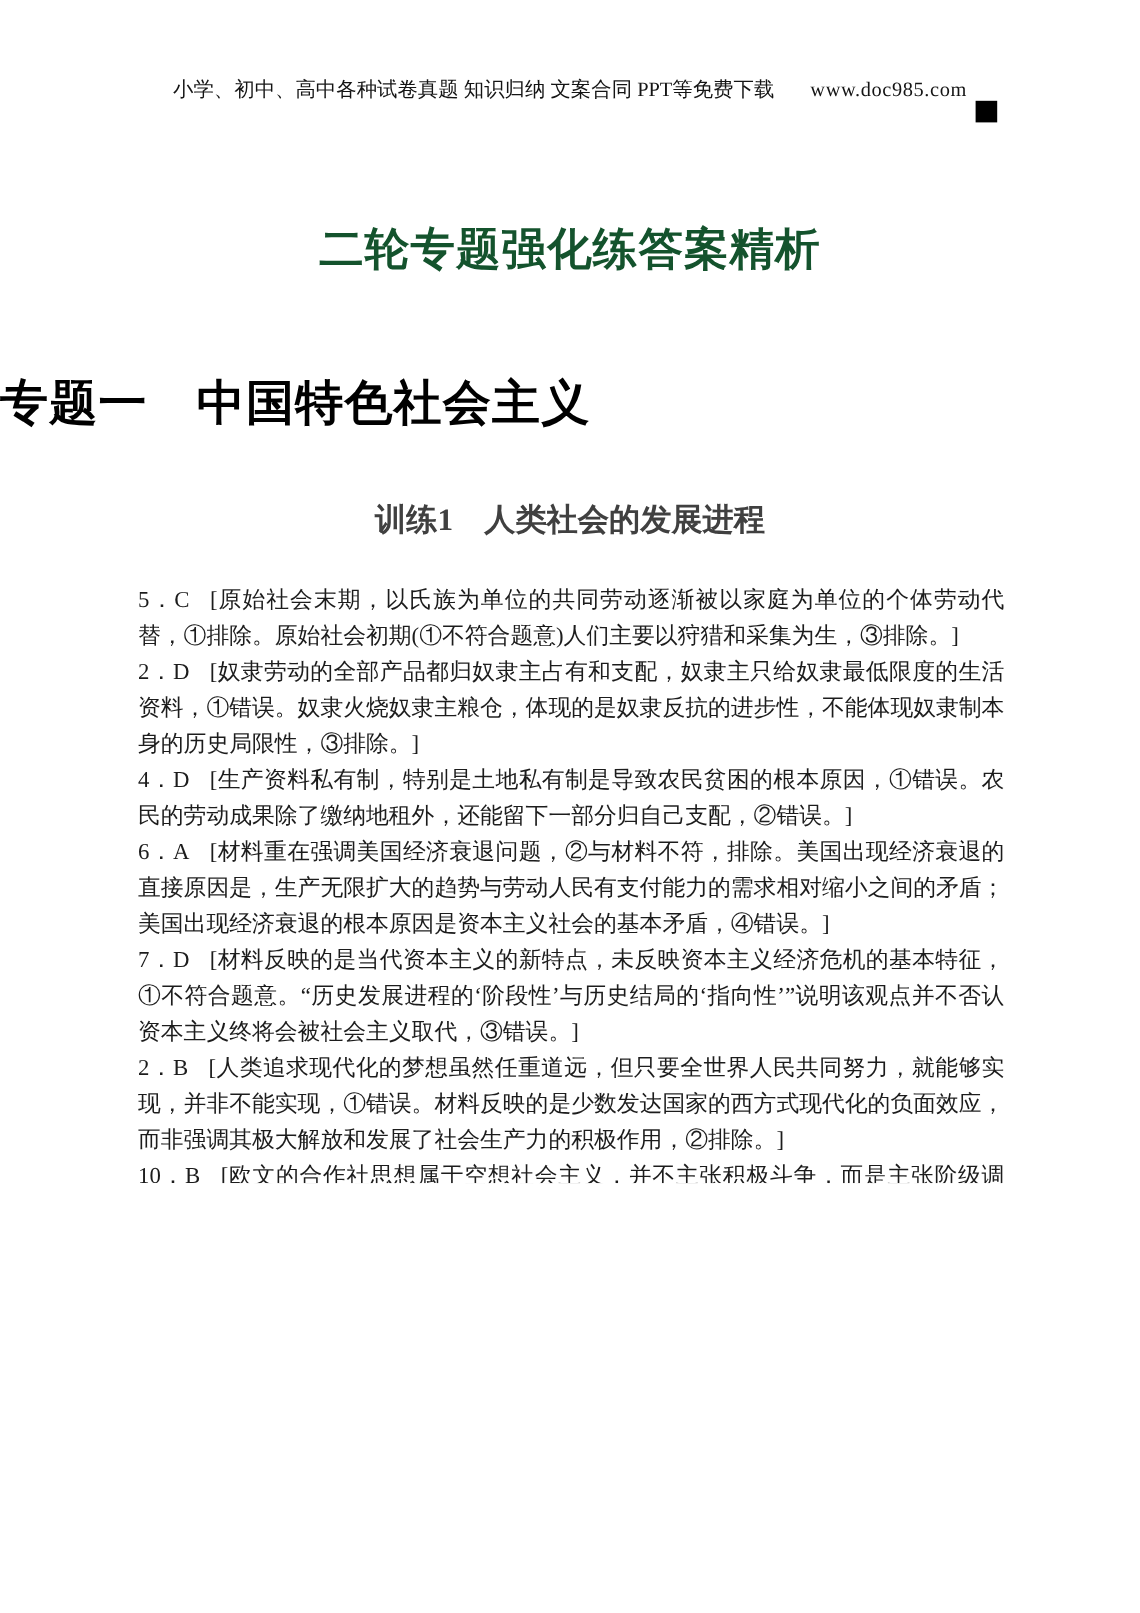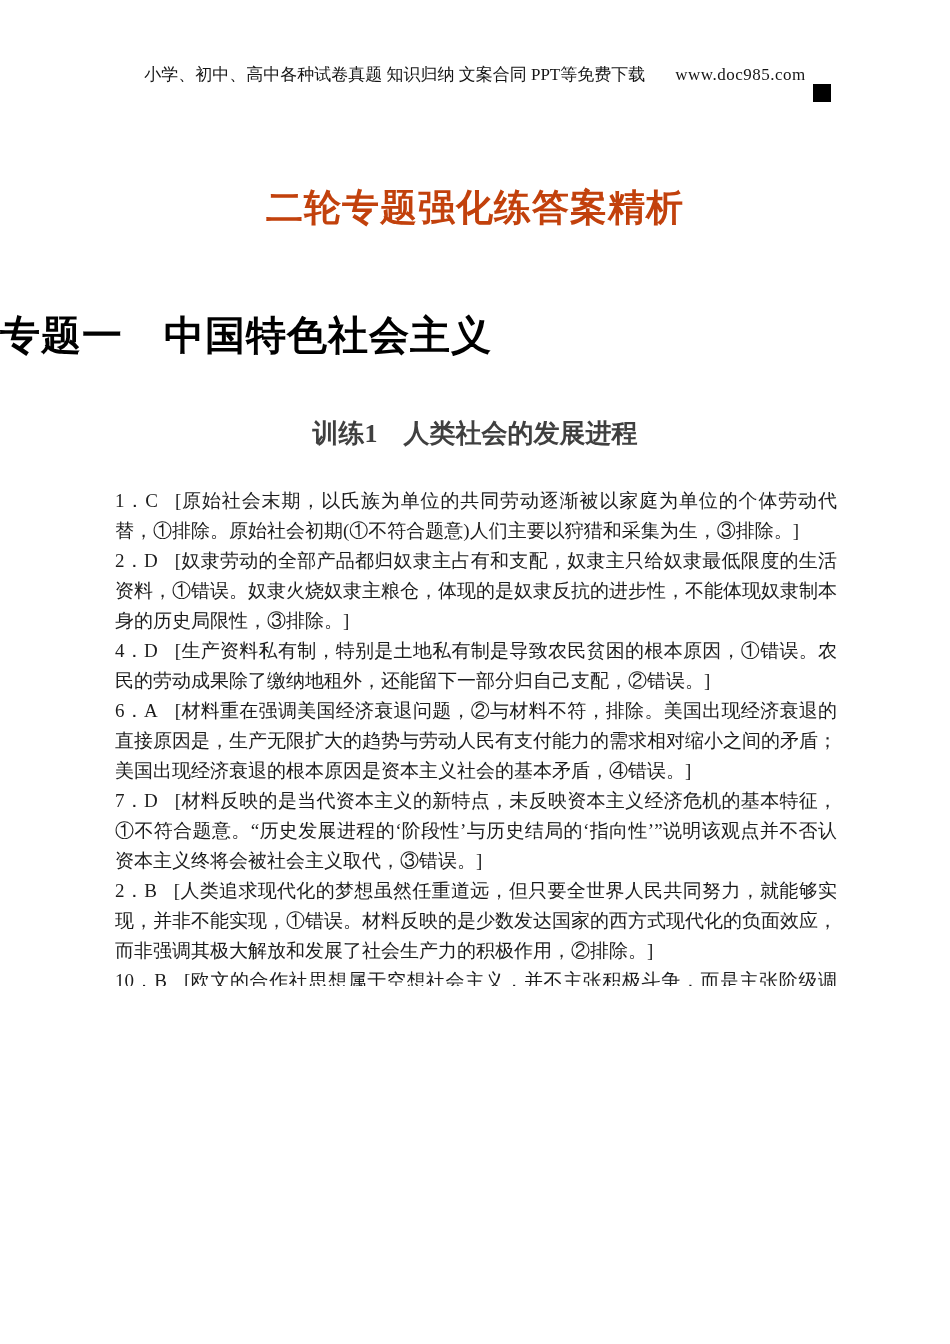--- a/index.html
+++ b/index.html
@@ -40,21 +40,21 @@
   }
   .title-main {
     position: absolute;
     top: 183px;
     left: 0;
     width: 100%;
     text-align: center;
     font-size: 37px;
     font-weight: 700;
     letter-spacing: 1px;
-    color: #c2410c;
+    color: #14532d;
   }
   .title-topic {
     position: absolute;
     top: 308px;
     left: 0;
     width: 100%;
     font-size: 40px;
     font-weight: 700;
     letter-spacing: 1px;
     color: #000000;
@@ -99,21 +99,21 @@
 
   <div class="corner-mark"></div>
 
   <div class="title-main">二轮专题强化练答案精析</div>
 
   <div class="title-topic">专题一　中国特色社会主义</div>
 
   <div class="title-section">训练1　人类社会的发展进程</div>
 
   <div class="answers" id="answers-container">
-      <p class="item"><span class="item-label">1．C</span><span class="item-text">[原始社会末期，以氏族为单位的共同劳动逐渐被以家庭为单位的个体劳动代替，①排除。原始社会初期(①不符合题意)人们主要以狩猎和采集为生，③排除。]</span></p>
+      <p class="item"><span class="item-label">5．C</span><span class="item-text">[原始社会末期，以氏族为单位的共同劳动逐渐被以家庭为单位的个体劳动代替，①排除。原始社会初期(①不符合题意)人们主要以狩猎和采集为生，③排除。]</span></p>
       <p class="item"><span class="item-label">2．D</span><span class="item-text">[奴隶劳动的全部产品都归奴隶主占有和支配，奴隶主只给奴隶最低限度的生活资料，①错误。奴隶火烧奴隶主粮仓，体现的是奴隶反抗的进步性，不能体现奴隶制本身的历史局限性，③排除。]</span></p>
       <p class="item"><span class="item-label">4．D</span><span class="item-text">[生产资料私有制，特别是土地私有制是导致农民贫困的根本原因，①错误。农民的劳动成果除了缴纳地租外，还能留下一部分归自己支配，②错误。]</span></p>
       <p class="item"><span class="item-label">6．A</span><span class="item-text">[材料重在强调美国经济衰退问题，②与材料不符，排除。美国出现经济衰退的直接原因是，生产无限扩大的趋势与劳动人民有支付能力的需求相对缩小之间的矛盾；美国出现经济衰退的根本原因是资本主义社会的基本矛盾，④错误。]</span></p>
       <p class="item"><span class="item-label">7．D</span><span class="item-text">[材料反映的是当代资本主义的新特点，未反映资本主义经济危机的基本特征，①不符合题意。“历史发展进程的‘阶段性’与历史结局的‘指向性’”说明该观点并不否认资本主义终将会被社会主义取代，③错误。]</span></p>
       <p class="item"><span class="item-label">2．B</span><span class="item-text">[人类追求现代化的梦想虽然任重道远，但只要全世界人民共同努力，就能够实现，并非不能实现，①错误。材料反映的是少数发达国家的西方式现代化的负面效应，而非强调其极大解放和发展了社会生产力的积极作用，②排除。]</span></p>
       <p class="item"><span class="item-label">10．B</span><span class="item-text">[欧文的合作社思想属于空想社会主义，并不主张积极斗争，而是主张阶级调和，②</span></p>
     </div>
 
 </div>
 

